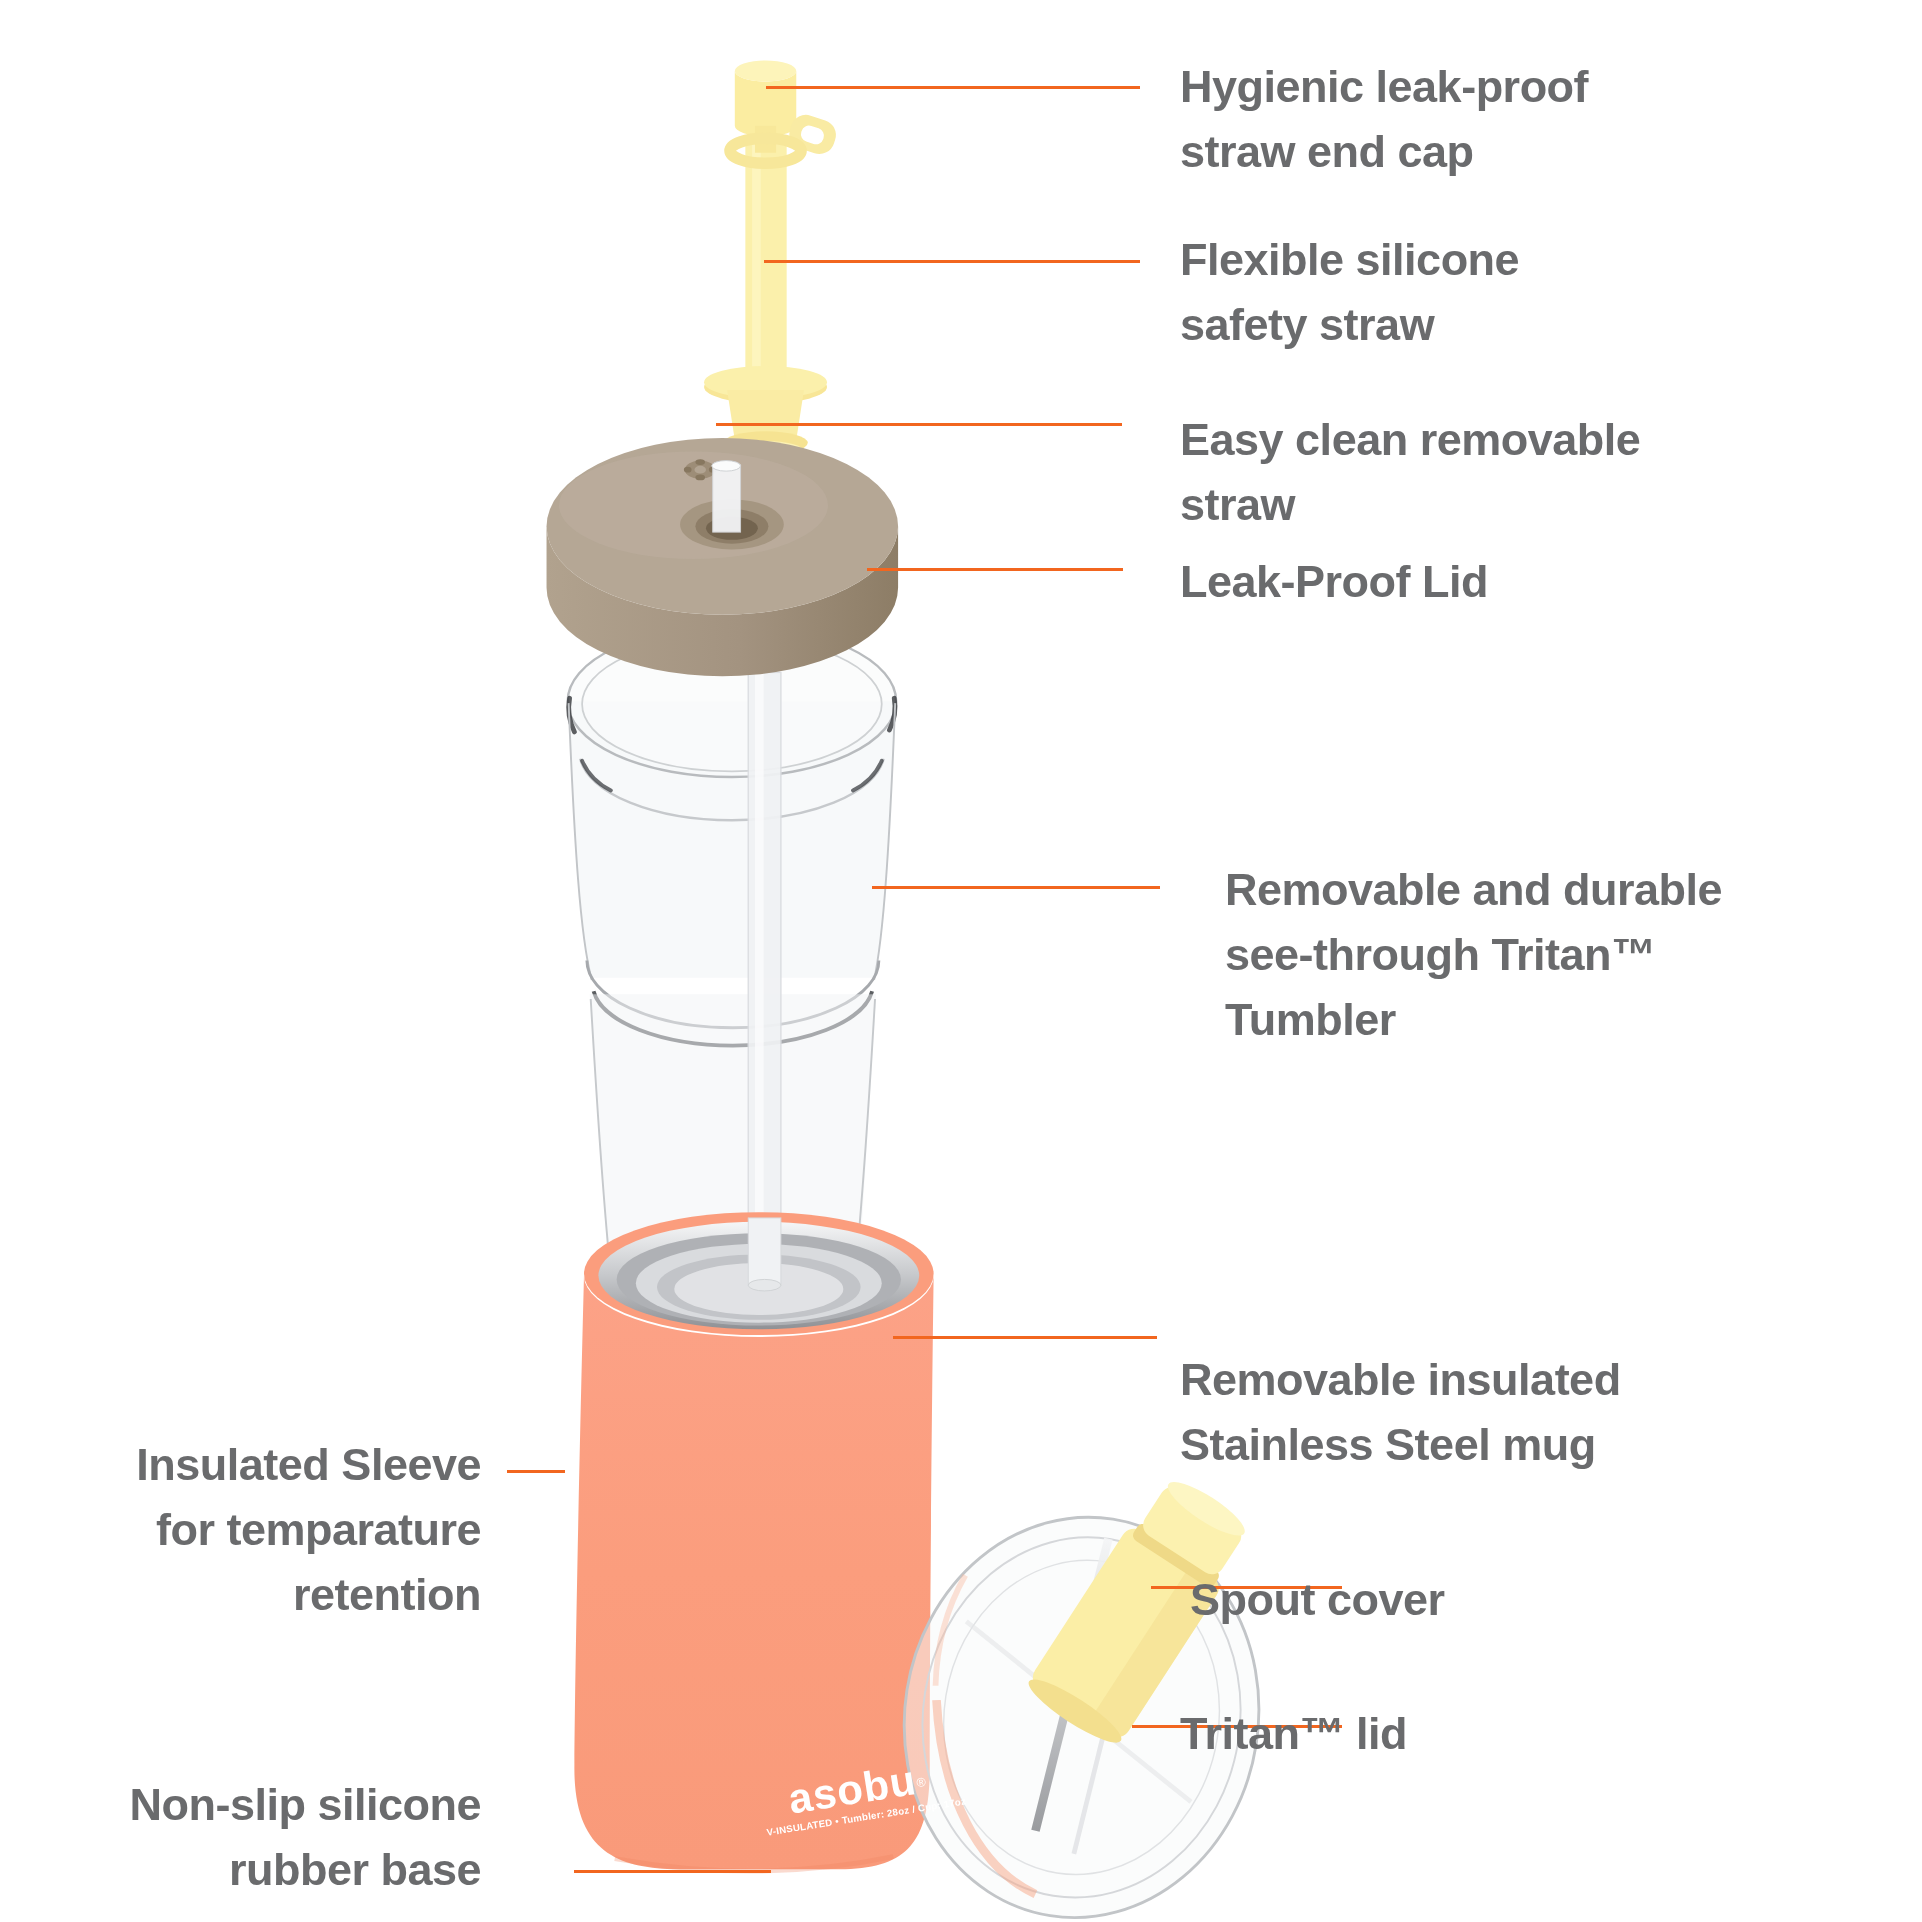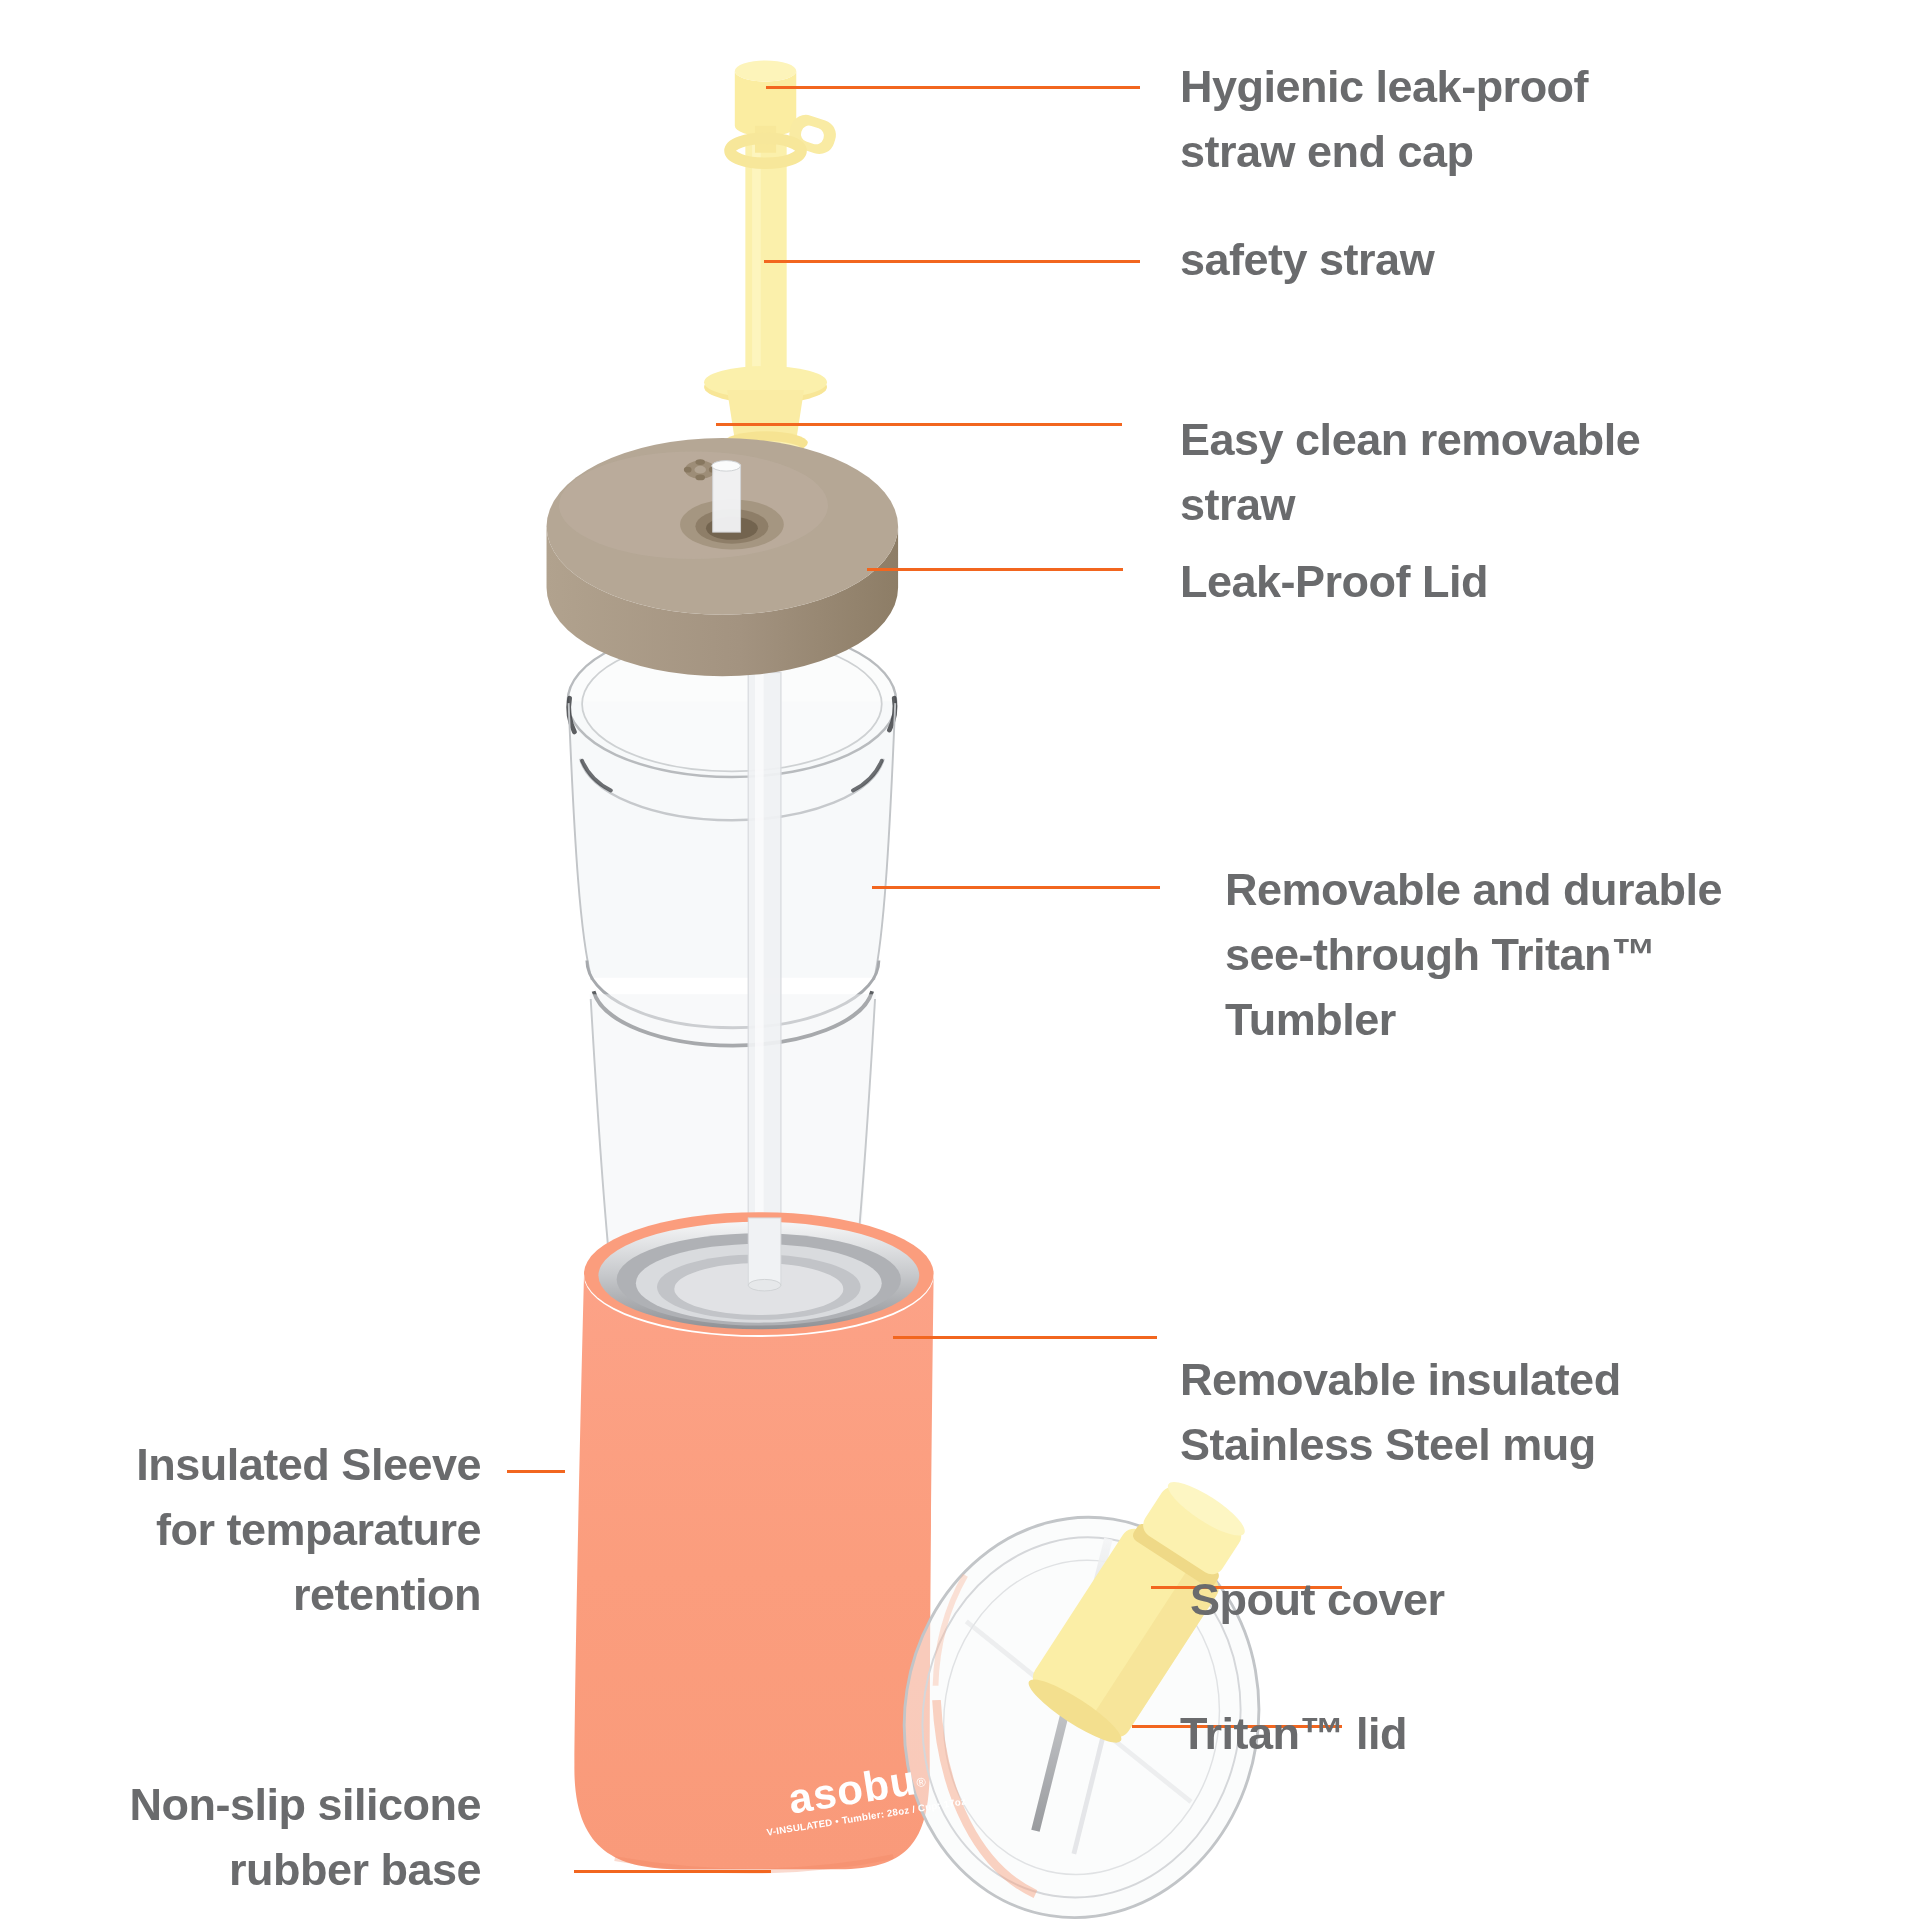--- a/index.html
+++ b/index.html
@@ -166,20 +166,21 @@
   <div class="lead" style="left:1132px;top:1725px;width:210px;"></div>
   <div class="lead" style="left:507px;top:1470px;width:58px;"></div>
   <div class="lead" style="left:574px;top:1870px;width:197px;"></div>
 
   <div class="callout right-col" style="top:54px;">
     <div>Hygienic leak-proof</div>
     <div>straw end cap</div>
   </div>
 
   <div class="callout right-col" style="top:227px;">
+    <div>Flexible silicone</div>
     <div>safety straw</div>
   </div>
 
   <div class="callout right-col" style="top:407px;">
     <div>Easy clean removable</div>
     <div>straw</div>
   </div>
 
   <div class="callout right-col" style="top:549px;">
     <div>Leak-Proof Lid</div>

